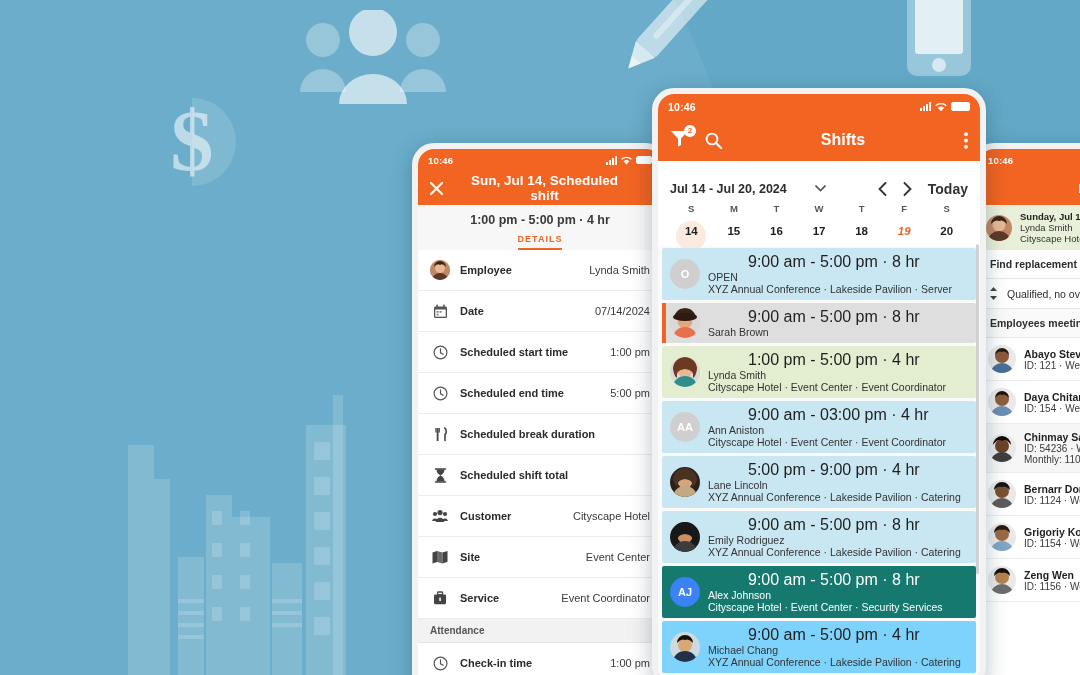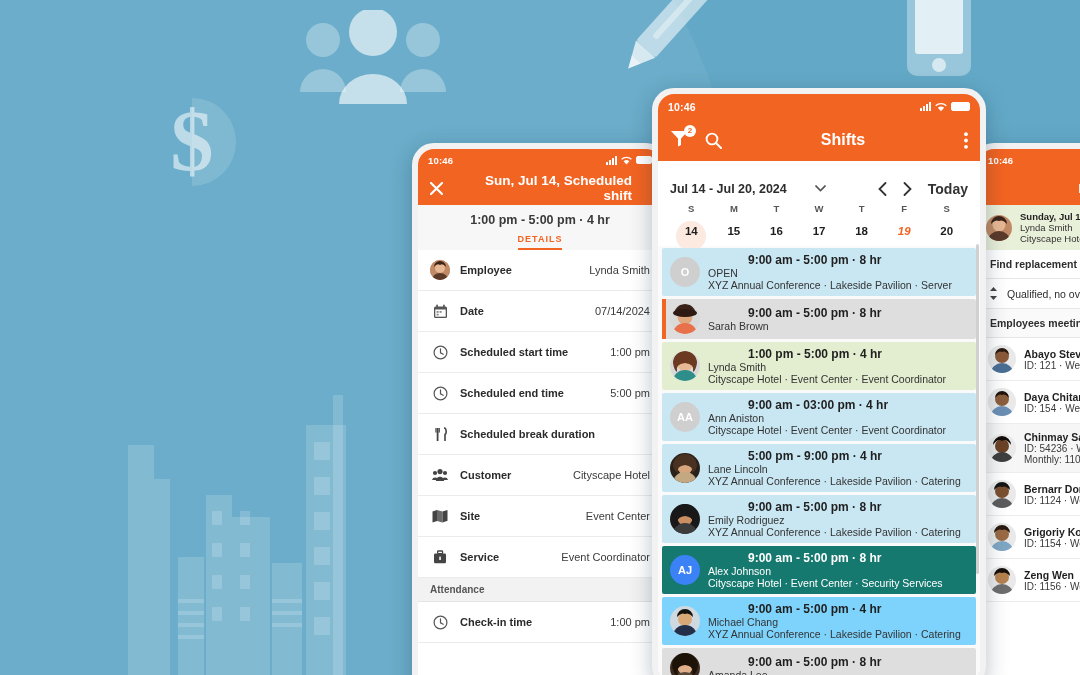--- a/index.html
+++ b/index.html
@@ -51,21 +51,21 @@
   .sb-bars i:nth-child(1){height:3px}.sb-bars i:nth-child(2){height:5px}
   .sb-bars i:nth-child(3){height:7px}.sb-bars i:nth-child(4){height:9px}
   .sb-batt { width: 16px; height: 8px; border: 1.2px solid #fff; border-radius: 2px; background: #fff; }
 
   
   #phone-left { left: 412px; top: 143px; width: 256px; height: 560px; }
   .lp-appbar {
     height: 34px; background: #f26422; color: #fff;
     display: flex; align-items: center; padding: 0 12px; gap: 14px;
   }
-  .lp-title { font-size: 13.5px; font-weight: 600; flex: 1; text-align: right; margin-right: 18px; }
+  .lp-title { font-size: 13.5px; font-weight: 600; flex: 1; text-align: center; margin-right: 18px; }
   .lp-timebar { background: #f7f7f7; text-align: center; padding: 8px 0 0; }
   .lp-timetext { font-size: 12.5px; color: #3a3a3a; font-weight: 600; }
   .lp-tab { margin-top: 7px; padding-bottom: 4px; display: inline-block;
             font-size: 9px; font-weight: bold; color: #f26422; letter-spacing: 1px;
             border-bottom: 2.5px solid #f26422; }
   .lp-rows { background: #fff; }
   .lp-row {
     display: flex; align-items: center; height: 41px;
     border-bottom: 1px solid #ececec; padding: 0 12px; gap: 10px;
   }
@@ -119,21 +119,21 @@
     padding: 5px 8px; margin-bottom: 3px; border-radius: 2px;
     position: relative;
   }
   .shift .bar { position: absolute; left: 0; top: 0; bottom: 0; width: 3.5px; background: #f26422; }
   .shift .av {
     width: 30px; height: 30px; border-radius: 50%; flex: 0 0 30px;
     display: flex; align-items: center; justify-content: center;
     font-size: 11px; font-weight: bold; color: #fff; overflow: hidden;
   }
   .shift .txt { min-width: 0; }
-  .shift .l1 { font-size: 12px; font-weight: bold; color: #1f1f1f; padding-left: 40px; }
+  .shift .l1 { font-size: 16px; font-weight: normal; color: #1f1f1f; padding-left: 40px; }
   .shift .l2 { font-size: 10.5px; color: #333; }
   .shift .l3 { font-size: 10.5px; color: #333; white-space: nowrap; }
   .shift.sel .l1, .shift.sel .l2, .shift.sel .l3 { color: #fff; }
   .sb-scroll { position: absolute; right: 1px; top: 150px; width: 3px; height: 330px;
                background: rgba(0,0,0,0.17); border-radius: 2px; }
 
   
   #phone-right { left: 972px; top: 143px; width: 250px; height: 560px; }
   .rp-appbar { height: 34px; background: #f26422; color: #fff;
                display: flex; align-items: center; justify-content: center; }
@@ -318,20 +318,30 @@
           <svg width="15" height="15" viewBox="0 0 15 15">
               <path d="M3 1 V5.5 M4.6 1 V5.5 M6.2 1 V5.5" stroke="#444" stroke-width="1.3"></path>
               <path d="M4.6 5 V14" stroke="#444" stroke-width="1.8"></path>
               <path d="M11 1 q2.2 0 2.2 4 q0 2-1.2 2.4 V14" stroke="#444" stroke-width="1.6" fill="none"></path>
             </svg>
         </span>
         <span class="lp-rlabel">Scheduled break duration</span>
         <span class="lp-rvalue"></span>
       </div>
 
+      <div class="lp-row">
+        <span class="lp-ricon">
+          <svg width="15" height="15" viewBox="0 0 15 15">
+              <path d="M2.5 1 H12.5 M2.5 14 H12.5" stroke="#444" stroke-width="1.6" stroke-linecap="round"></path>
+              <path d="M3.5 1.6 q0 4 4 5.9 q-4 1.9-4 5.9 h8 q0-4-4-5.9 q4-1.9 4-5.9 z" fill="#444"></path>
+            </svg>
+        </span>
+        <span class="lp-rlabel">Scheduled shift total</span>
+        <span class="lp-rvalue"></span>
+      </div>
 
       <div class="lp-row">
         <span class="lp-ricon">
           <svg width="16" height="14" viewBox="0 0 16 14">
               <circle cx="3" cy="5" r="2.1" fill="#444"></circle>
               <circle cx="13" cy="5" r="2.1" fill="#444"></circle>
               <circle cx="8" cy="3.6" r="2.6" fill="#444"></circle>
               <path d="M0 12 a3.2 3.2 0 0 1 6.2 0z" fill="#444"></path>
               <path d="M9.8 12 a3.2 3.2 0 0 1 6.2 0z" fill="#444"></path>
               <path d="M3.8 13 a4.2 4.2 0 0 1 8.4 0z" fill="#444"></path>

